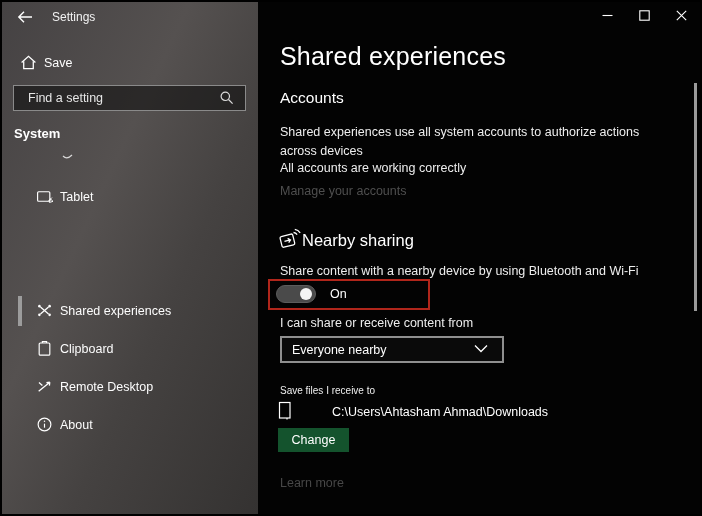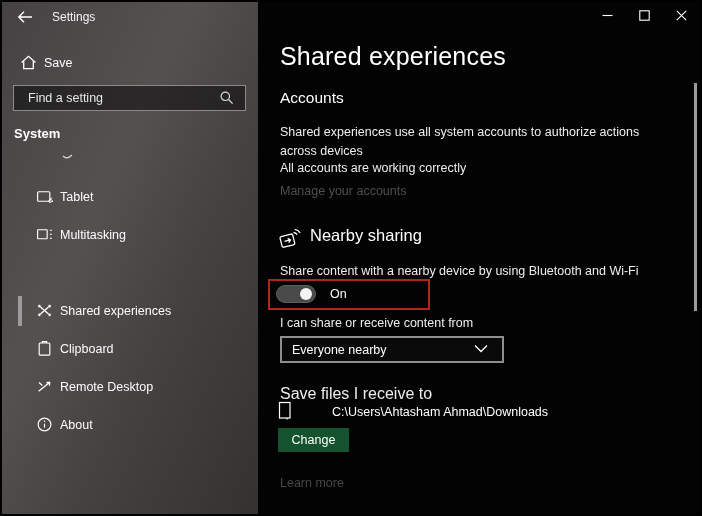--- a/index.html
+++ b/index.html
@@ -37,36 +37,36 @@
   .sel-bar{position:absolute;left:0;top:4px;width:4px;height:30px;background:#9c9c9c;}
   
   #main{position:absolute;left:256px;top:0;right:0;height:100%;background:#030303;}
   .winctl{position:absolute;top:5px;width:17px;height:17px;display:flex;align-items:center;justify-content:center;cursor:pointer;}
   #btn-min{left:341px;} #btn-max{left:378px;} #btn-close{left:415px;}
   .page-title{position:absolute;left:22px;top:40px;font-size:25px;font-weight:300;letter-spacing:.2px;color:#fff;}
   .sec-accounts{position:absolute;left:22px;top:87px;font-size:15.5px;color:#fff;}
   .acc-desc{position:absolute;left:22px;top:121px;width:362px;font-size:12.5px;line-height:19px;color:#eee;}
   .acc-status{position:absolute;left:22px;top:159px;font-size:12.5px;color:#eee;}
   .acc-manage{position:absolute;left:22px;top:182px;font-size:12.5px;color:#4f4f4f;cursor:pointer;}
-  .nearby-head{position:absolute;left:20px;top:224px;display:flex;align-items:flex-start;gap:8px;}
+  .nearby-head{position:absolute;left:20px;top:224px;display:flex;align-items:flex-end;}
   .nearby-head .hicon{width:24px;height:24px;}
   .nearby-head .htext{font-size:16.5px;color:#fff;}
   .nearby-desc{position:absolute;left:22px;top:262px;font-size:12.5px;color:#eee;white-space:nowrap;}
   .red-box{position:absolute;left:10px;top:277px;width:162px;height:31px;border:2px solid #b1261b;}
   .toggle{position:absolute;left:18px;top:283px;width:40px;height:18px;border-radius:9px;background:#4a4a4a;border:1px solid #5c5c5c;cursor:pointer;}
   .toggle .knob{position:absolute;right:3px;top:2px;width:12px;height:12px;border-radius:50%;background:#f4f4f4;}
   .toggle-label{position:absolute;left:72px;top:285px;font-size:12.5px;color:#fff;}
   .share-from{position:absolute;left:22px;top:314px;font-size:12.5px;color:#eee;}
   .dropdown{
     position:absolute;left:22px;top:334px;width:224px;height:27px;
     background:#0a0a0a;border:2px solid #8f8f8f;display:flex;align-items:center;cursor:pointer;
   }
   .dropdown .dval{flex:1;padding-left:10px;font-size:12.5px;color:#fff;}
   .dropdown .chev{width:22px;height:12px;flex:0 0 auto;margin-right:6px;}
-  .save-label{position:absolute;left:22px;top:383px;font-size:16px;color:#eee;}
+  .save-label{position:absolute;left:22px;top:383px;font-size:10px;color:#eee;}
   .doc-ic{position:absolute;left:20px;top:399px;width:14px;height:19px;}
   .save-path{position:absolute;left:38px;top:403px;font-size:12.5px;color:#fff;white-space:nowrap;margin-left:36px;}
   .change-btn{
     position:absolute;left:20px;top:426px;width:71px;height:24px;
     background:#14532d;border:none;color:#fff;font-size:12.5px;
     font-family:"Liberation Sans",sans-serif;cursor:pointer;
   }
   .learn-more{position:absolute;left:22px;top:474px;font-size:12.5px;color:#474747;cursor:pointer;}
   .scroll-thumb{position:absolute;right:3px;top:81px;width:3px;height:228px;background:#9b9b9b;cursor:pointer;}
   svg{display:block;}
@@ -116,29 +116,20 @@
     <div class="nav-item" style="top:176px">
       <span class="nav-icon">
         <svg width="17" height="17" viewBox="0 0 16 16" fill="none" stroke="#fff" stroke-width="1.1">
           <rect x="1.5" y="3.5" width="11.5" height="9" rx="1"></rect>
           <path d="M11.5 12.5 L15 9 M12.6 13.6 l1-3.4 2.4 2.4 z" stroke-width="0.9"></path>
         </svg>
       </span>
       <span class="nav-label">Tablet</span>
     </div>
 
-    <div class="nav-item" style="top:214px">
-      <span class="nav-icon">
-        <svg width="17" height="17" viewBox="0 0 16 16" fill="none" stroke="#fff" stroke-width="1.1">
-          <rect x="1.5" y="3.5" width="9" height="8.5" rx="0.5"></rect>
-          <path d="M13 4 h2 M13 7.8 h2 M13 11.5 h2"></path>
-        </svg>
-      </span>
-      <span class="nav-label">Multitasking</span>
-    </div>
 
 
     <div class="nav-item" style="top:290px">
       <span class="sel-bar"></span>
       <span class="nav-icon">
         <svg width="17" height="17" viewBox="0 0 16 16" fill="none" stroke="#fff" stroke-width="1.2">
           <path d="M4.2 4.8 L11.8 11.2 M11.8 4.8 L4.2 11.2"></path>
           <circle cx="3.2" cy="3.9" r="1.2" fill="#fff" stroke="none"></circle>
           <circle cx="12.8" cy="3.9" r="1.2" fill="#fff" stroke="none"></circle>
           <circle cx="3.2" cy="12.1" r="1.2" fill="#fff" stroke="none"></circle>

